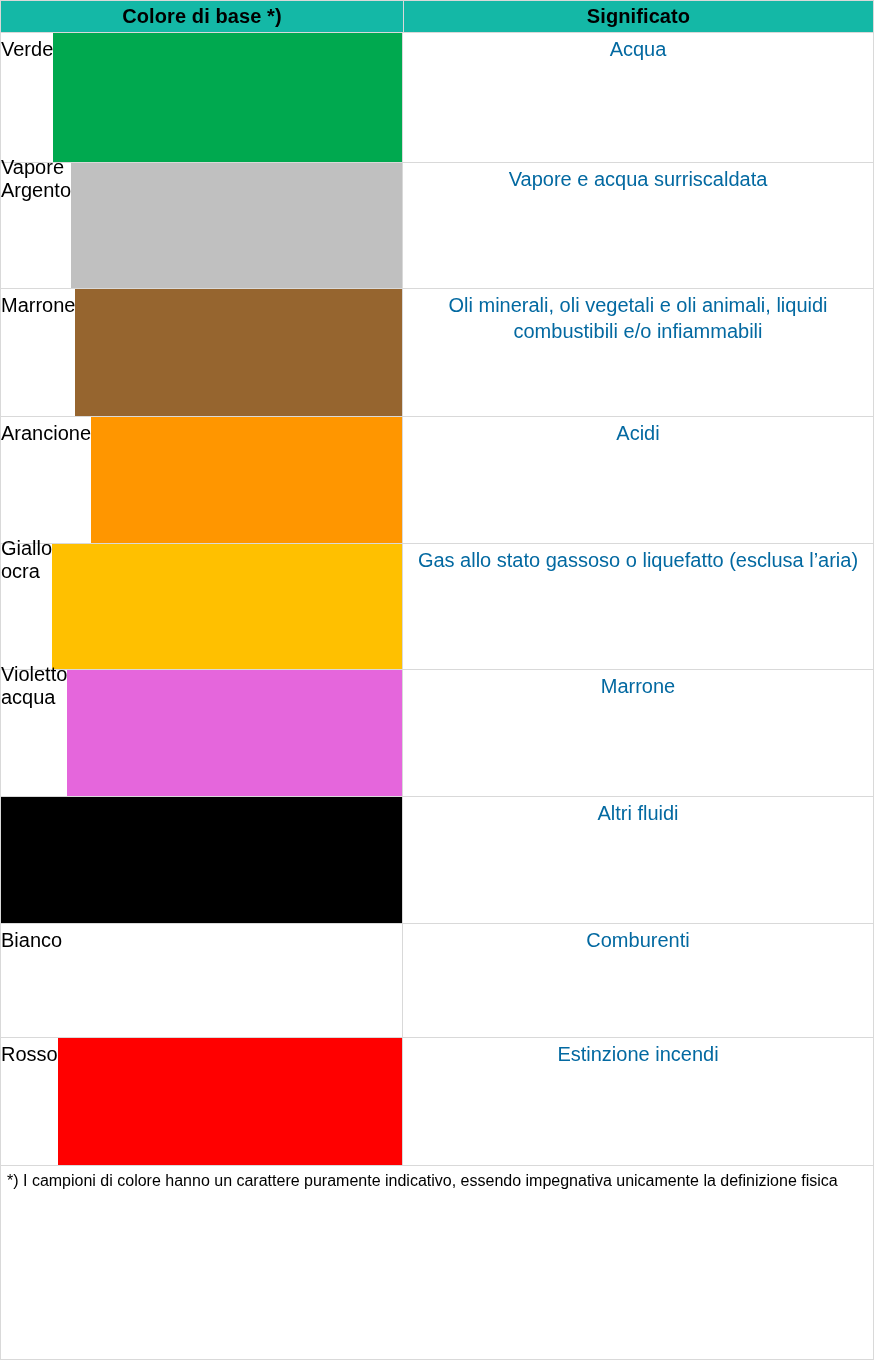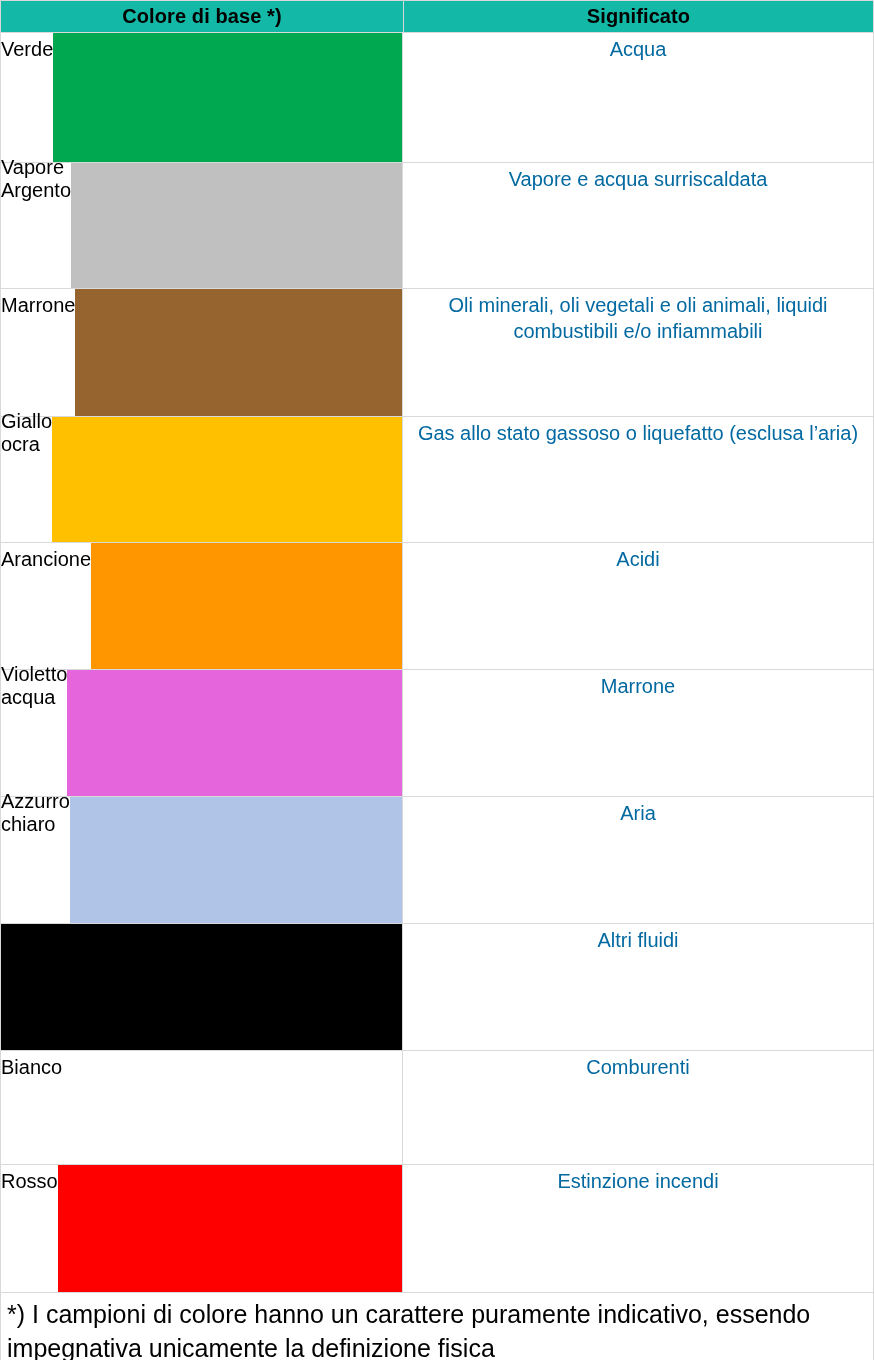--- a/index.html
+++ b/index.html
@@ -97,21 +97,21 @@
   }
 
   
   .footnote-row {
     flex: 1 1 auto;
     display: flex;
     align-items: flex-start;
     background: #ffffff;
   }
   .footnote-text {
-    font-size: 25px;
+    font-size: 16px;
     color: #000000;
     text-align: left;
     line-height: 1.36;
     padding: 4px 6px 0 6px;
   }
 </style>
 </head>
 <body>
 
 <div class="table">
@@ -142,54 +142,45 @@
       </div>
       <div class="row" style="flex: 0 0 127px; height: 127px;">
         <div class="cell-color">
           <div class="color-label">Marrone</div>
           <div class="swatch" style="background: rgb(150, 101, 47);"></div>
         </div>
         <div class="cell-meaning">
           <div class="meaning-text">Oli minerali, oli vegetali e oli animali, liquidi combustibili e/o infiammabili</div>
         </div>
       </div>
+      <div class="row" style="flex: 0 0 126px; height: 126px;">
+        <div class="cell-color">
+          <div class="color-label">Arancione</div>
+          <div class="swatch" style="background: rgb(255, 150, 0);"></div>
+        </div>
+        <div class="cell-meaning">
+          <div class="meaning-text">Acidi</div>
+        </div>
+      </div>
       <div class="row" style="flex: 0 0 125px; height: 125px;">
         <div class="cell-color">
           <div class="color-label">Giallo ocra</div>
           <div class="swatch" style="background: rgb(255, 192, 0);"></div>
         </div>
         <div class="cell-meaning">
           <div class="meaning-text">Gas allo stato gassoso o liquefatto (esclusa l’aria)</div>
         </div>
       </div>
       <div class="row" style="flex: 0 0 126px; height: 126px;">
         <div class="cell-color">
-          <div class="color-label">Arancione</div>
-          <div class="swatch" style="background: rgb(255, 150, 0);"></div>
-        </div>
-        <div class="cell-meaning">
-          <div class="meaning-text">Acidi</div>
-        </div>
-      </div>
-      <div class="row" style="flex: 0 0 126px; height: 126px;">
-        <div class="cell-color">
           <div class="color-label">Violetto acqua</div>
           <div class="swatch" style="background: rgb(229, 102, 220);"></div>
         </div>
         <div class="cell-meaning">
           <div class="meaning-text">Marrone</div>
-        </div>
-      </div>
-      <div class="row" style="flex: 0 0 126px; height: 126px;">
-        <div class="cell-color">
-          <div class="color-label">Azzurro chiaro</div>
-          <div class="swatch" style="background: rgb(176, 196, 232);"></div>
-        </div>
-        <div class="cell-meaning">
-          <div class="meaning-text">Aria</div>
         </div>
       </div>
       <div class="row" style="flex: 0 0 126px; height: 126px;">
         <div class="cell-color">
           <div class="swatch" style="background: rgb(0, 0, 0);"></div>
         </div>
         <div class="cell-meaning">
           <div class="meaning-text">Altri fluidi</div>
         </div>
       </div>

